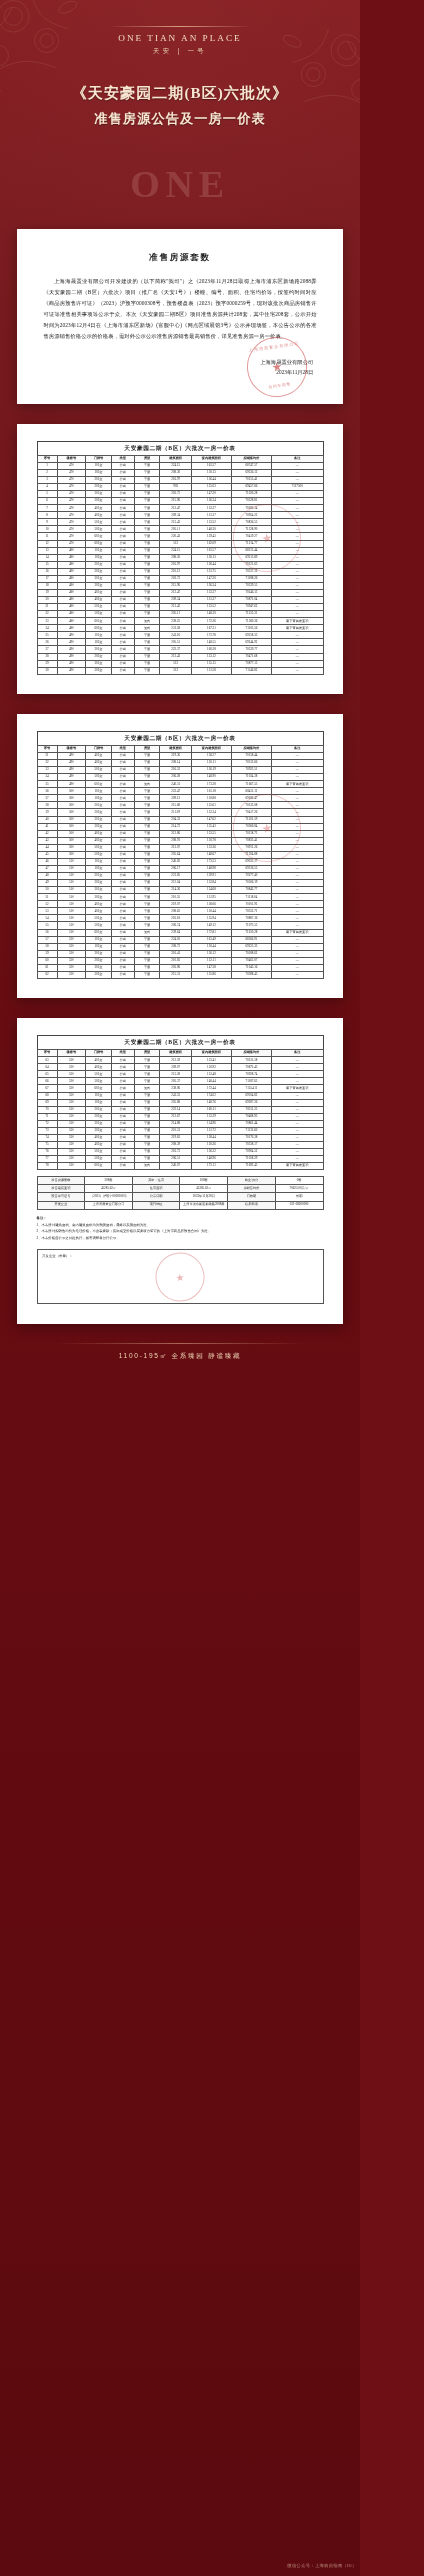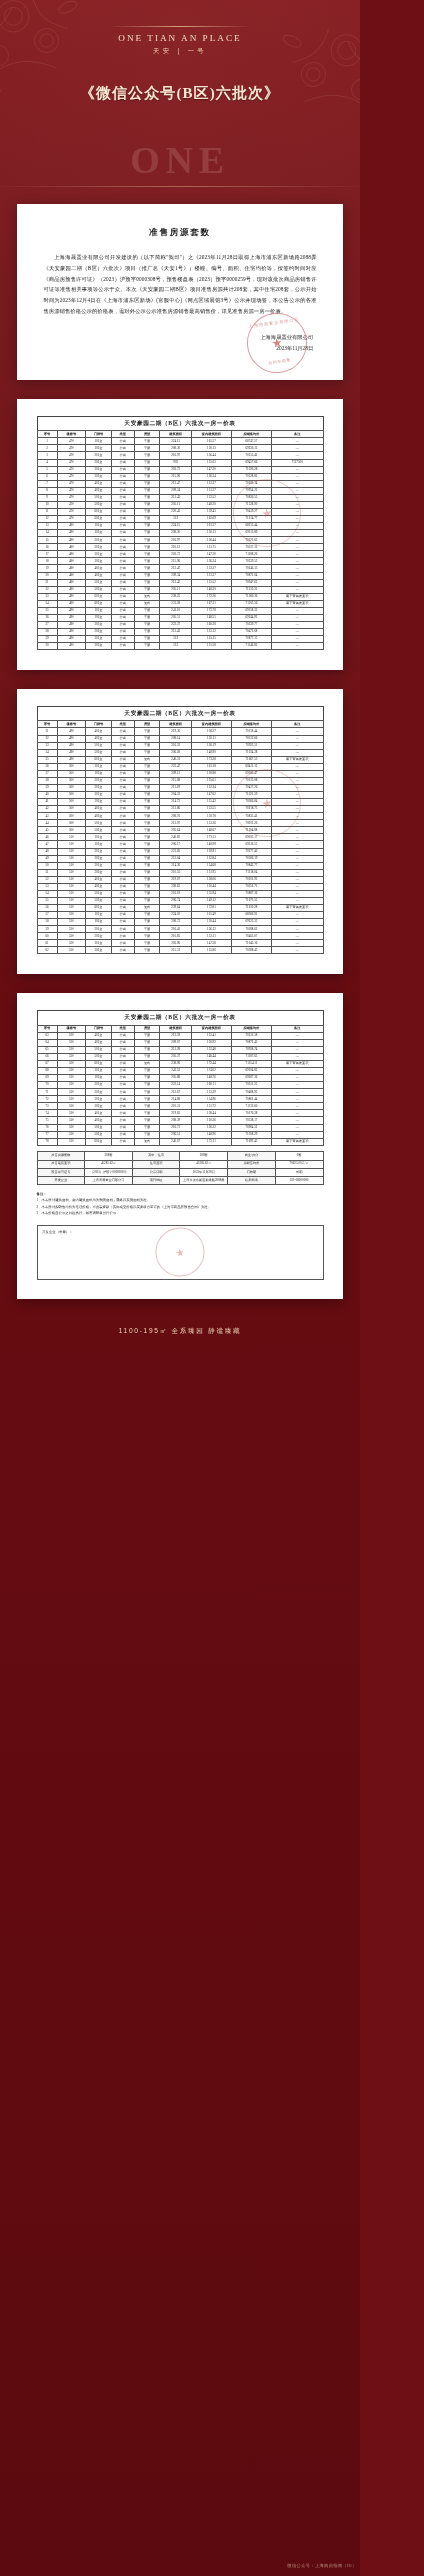--- a/index.html
+++ b/index.html
@@ -347,21 +347,22 @@
     </g>
   </svg>
 
   <div class="brand">
     <span class="brand-line"></span>
     <div class="brand-en">ONE  TIAN  AN  PLACE</div>
     <div class="brand-cn">天安 | 一号</div>
   </div>
 
   <div class="title-block">
-    <div class="title-main">《微信公众号(B区)六批次》</div>
+    <div class="title-main">《天安豪园二期(B区)六批次》</div>
+    <div class="title-sub">准售房源公告及一房一价表</div>
   </div>
 
   <div class="watermark-wrap">
     <div class="wm-one">ONE</div>
     <div class="wm-rule"></div>
   </div>
 
   <div class="sheet notice">
     <div class="doc-title">准售房源套数</div>
     <p class="doc-p">上海海晟置业有限公司开发建设的（以下简称"我司"）之《2023年11月28日取得上海市浦东区新场路2088弄《天安豪园二期（B区）六批次》项目（推广名《天安1号》）楼幢、编号、面积、住宅均价等，按签约时间对应《商品房预售许可证》（2023）沪预字0000308号，预售楼盘表（2023）预字0000259号，现对该批次商品房销售许可证等准售相关事项等公示于众。本次《天安豪园二期B区》项目准售房源共计208套，其中住宅208套，公示开始时间为2023年12月4日在《上海市浦东区新场》(官服中心)《网点区域展馆3号》公示并现场签，本公告公示的各准售房源销售价格公示的价格表，需对外公示公示准售房源销售最高销售价，详见准售房源一房一价表。</p>

